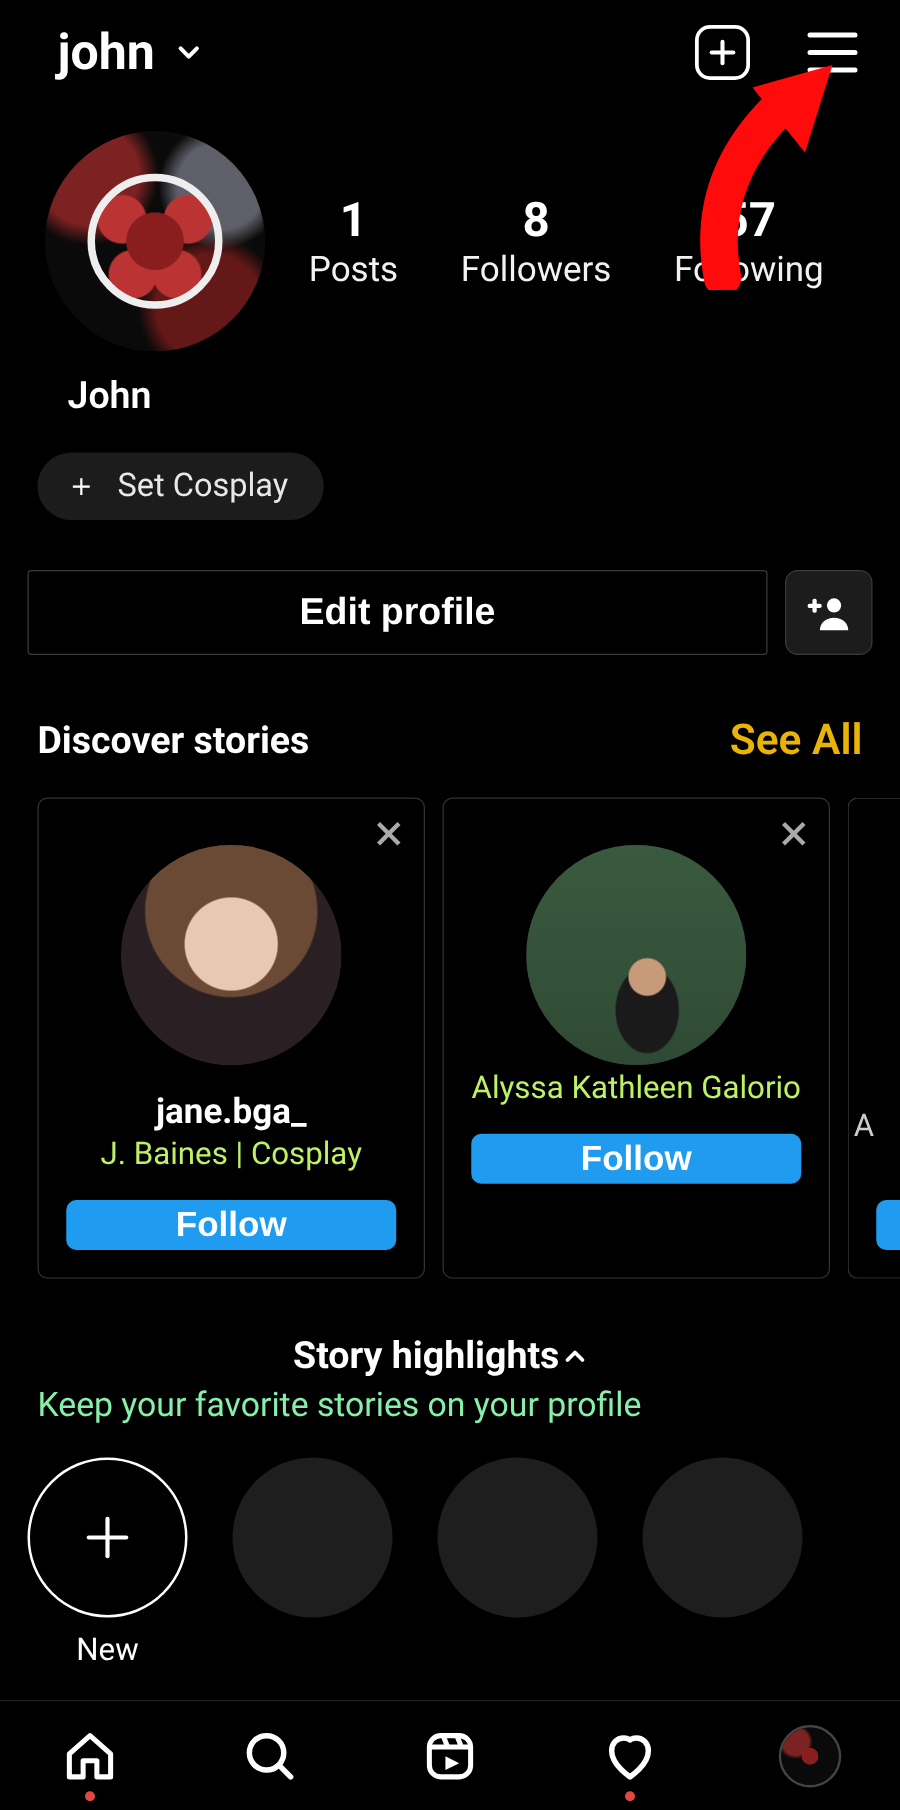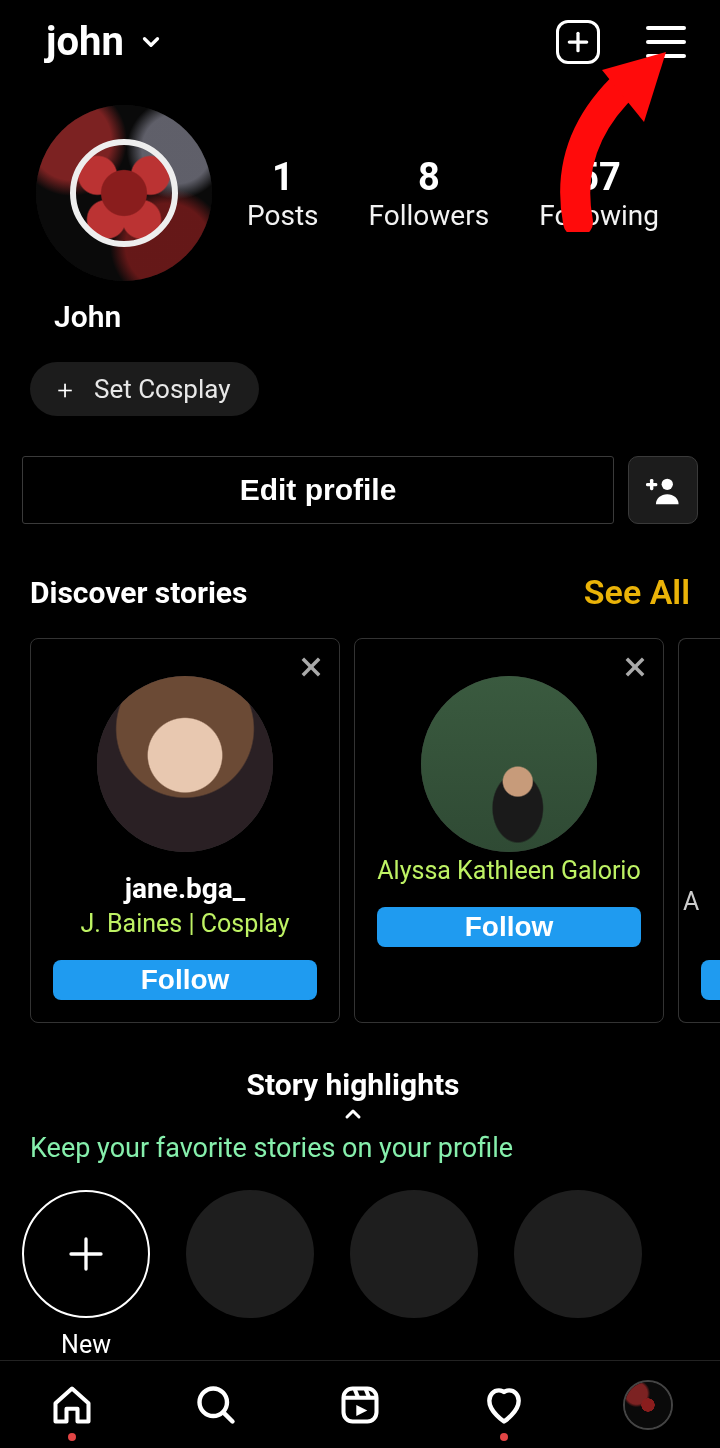--- a/index.html
+++ b/index.html
@@ -271,24 +271,23 @@
   .partial .card-sub{
     position:absolute; top:244px; left:4px; font-size:25px; color:#ccc;
   }
   .partial .follow-btn{
     position:absolute; bottom:22px; left:22px; width:60px; border-radius:8px 0 0 8px;
   }
 
   
   .highlights-header {
     display: flex;
-    justify-content: flex-end;
+    justify-content: center;
     align-items: center;
     padding: 44px 44px 0 30px;
-    flex-direction: column;
   }
   .highlights-header .title {
     font-size: 30px;
     font-weight: 700;
   }
   .chev-up { width:24px; height:24px; cursor:pointer; }
   .highlights-sub {
     padding: 6px 30px 0 30px;
     font-size: 27px;
     color: #86efac;

